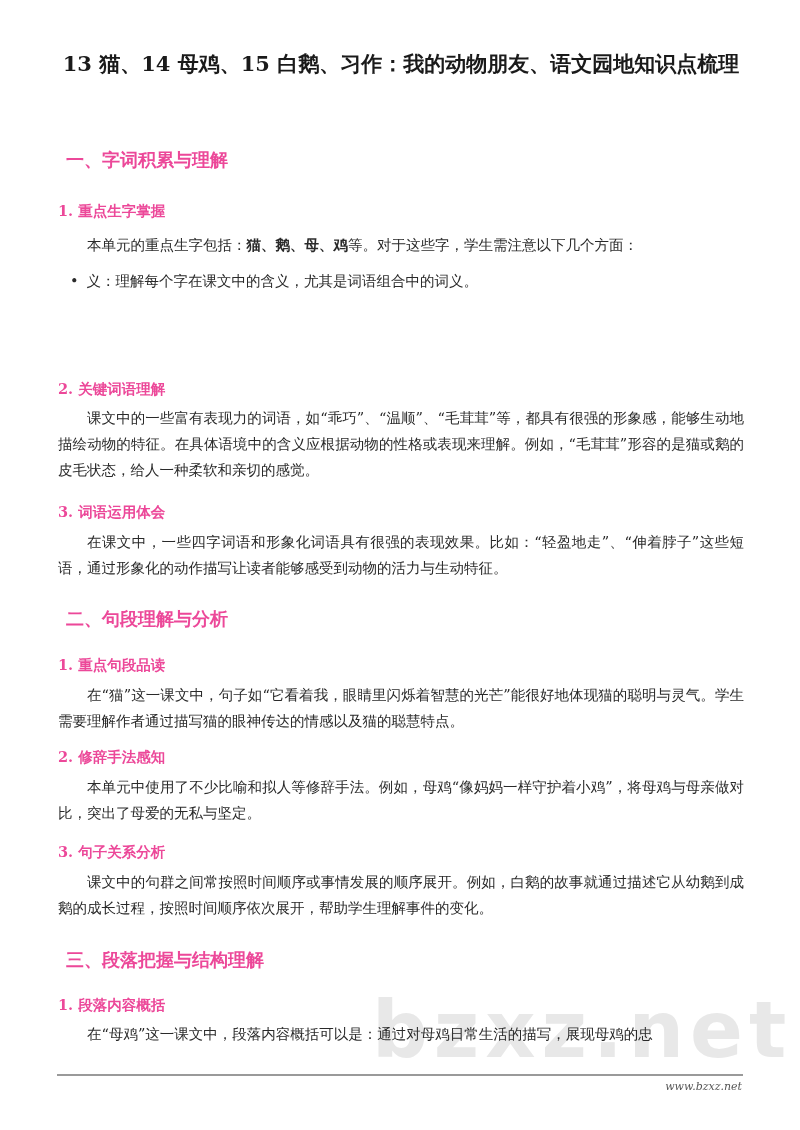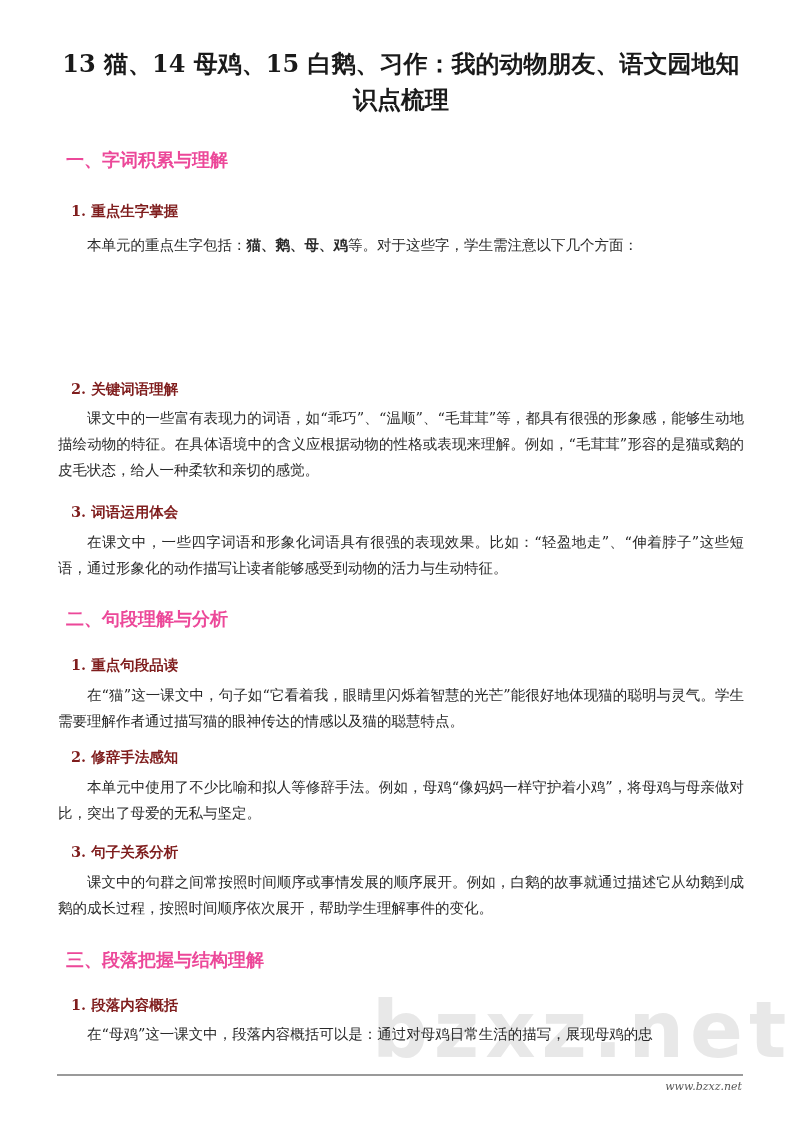--- a/index.html
+++ b/index.html
@@ -1,22 +1,22 @@
 <!DOCTYPE html>
 <html><head>
 <meta charset="utf-8">
 <style>
   html, body { margin: 0; padding: 0; background: #ffffff; }
   body { width: 800px; height: 1130px; position: relative; overflow: hidden;
          font-family: "DejaVu Serif", "Liberation Serif", serif; color: #222; }
   .page { position: absolute; left: 58px; top: 0; width: 686px; }
   .title { position: absolute; left: 0; width: 686px; text-align: center;
-           font-weight: bold; font-size: 24px; line-height: 36px; top: 46px; color: #1a1a1a; }
+           font-weight: bold; font-size: 21px; line-height: 36px; top: 46px; color: #1a1a1a; }
   .h1 { position: absolute; left: 8px; font-weight: bold; font-size: 18px; color: #ec4899; white-space: nowrap; }
-  .h2 { position: absolute; left: 13px; font-weight: bold; font-size: 14.5px; color: #7f1d1d; white-space: nowrap; }
+  .h2 { position: absolute; left: 0; font-weight: bold; font-size: 14.5px; color: #ec4899; white-space: nowrap; }
   .p { position: absolute; left: 0; width: 686px; font-size: 14.5px; line-height: 26px;
        text-indent: 29px; text-align: justify; color: #2a2a2a; }
   .p .b { font-weight: bold; }
   .bullets { position: absolute; left: 12px; margin: 0; padding: 0; list-style: none; }
   .bullets li { font-size: 14.5px; line-height: 30px; color: #2a2a2a; white-space: nowrap; }
   .bullets li::before { content: "•"; margin-right: 8px; }
   .watermark { position: absolute; left: 372px; top: 985px; font-family: "DejaVu Sans", sans-serif;
                font-weight: bold; font-size: 78px; letter-spacing: 6px; color: #e8e8e8; z-index: 0; }
   .footer-line { position: absolute; left: 57px; top: 1074px; width: 686px; height: 2px; background: #9a9a9a; }
   .footer-text { position: absolute; right: 58px; top: 1080px; font-style: italic; font-size: 11px; color: #555; }
@@ -32,20 +32,21 @@
     <div>13 猫、14 母鸡、15 白鹅、习作：我的动物朋友、语文园地知识点梳理</div>
   </div>
 
   <div class="h1" style="top:148px">一、字词积累与理解</div>
 
   <div class="h2" style="top:202px">1. 重点生字掌握</div>
   <div class="p" style="top:232px">
     <span>本单元的重点生字包括：</span><span class="b">猫、鹅、母、鸡</span><span>等。对于这些字，学生需注意以下几个方面：</span>
   </div>
   <ul class="bullets" style="top:266px">
+    <li>义：理解每个字在课文中的含义，尤其是词语组合中的词义。</li>
   </ul>
 
   <div class="h2" style="top:380px">2. 关键词语理解</div>
   <div class="p" style="top:405px">课文中的一些富有表现力的词语，如“乖巧”、“温顺”、“毛茸茸”等，都具有很强的形象感，能够生动地描绘动物的特征。在具体语境中的含义应根据动物的性格或表现来理解。例如，“毛茸茸”形容的是猫或鹅的皮毛状态，给人一种柔软和亲切的感觉。</div>
 
   <div class="h2" style="top:503px">3. 词语运用体会</div>
   <div class="p" style="top:529px">在课文中，一些四字词语和形象化词语具有很强的表现效果。比如：“轻盈地走”、“伸着脖子”这些短语，通过形象化的动作描写让读者能够感受到动物的活力与生动特征。</div>
 
   <div class="h1" style="top:607px">二、句段理解与分析</div>
 

